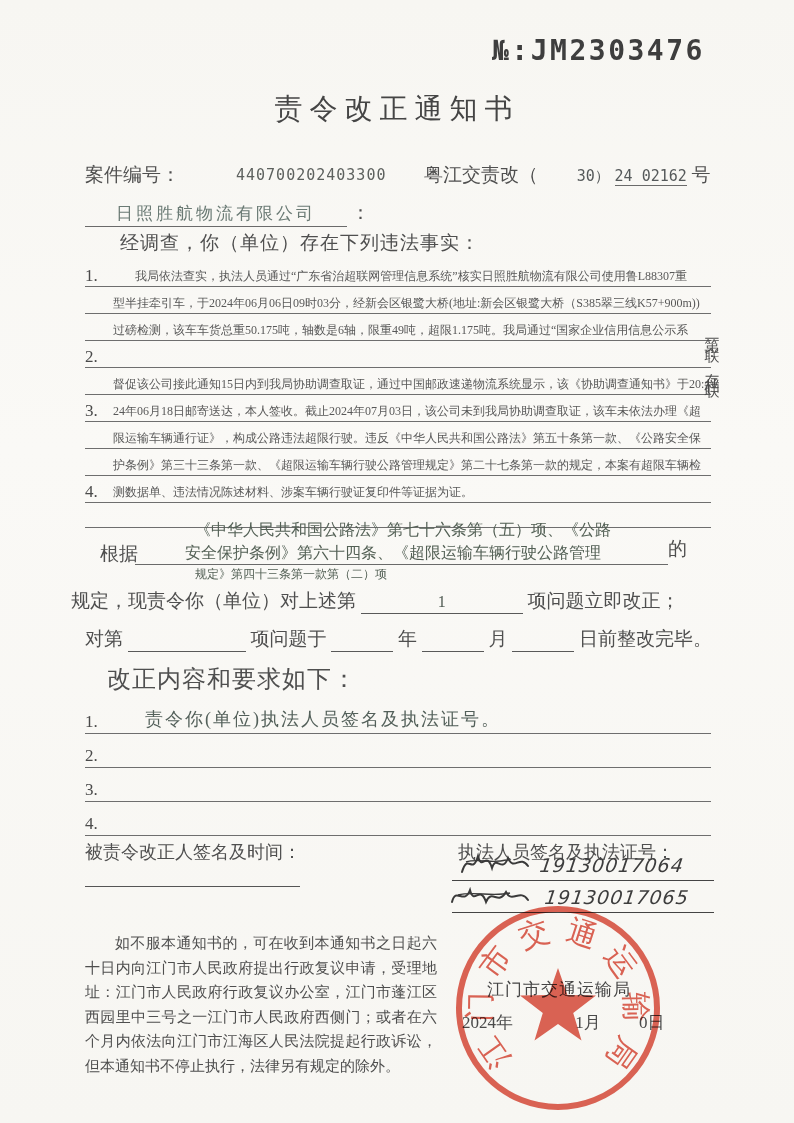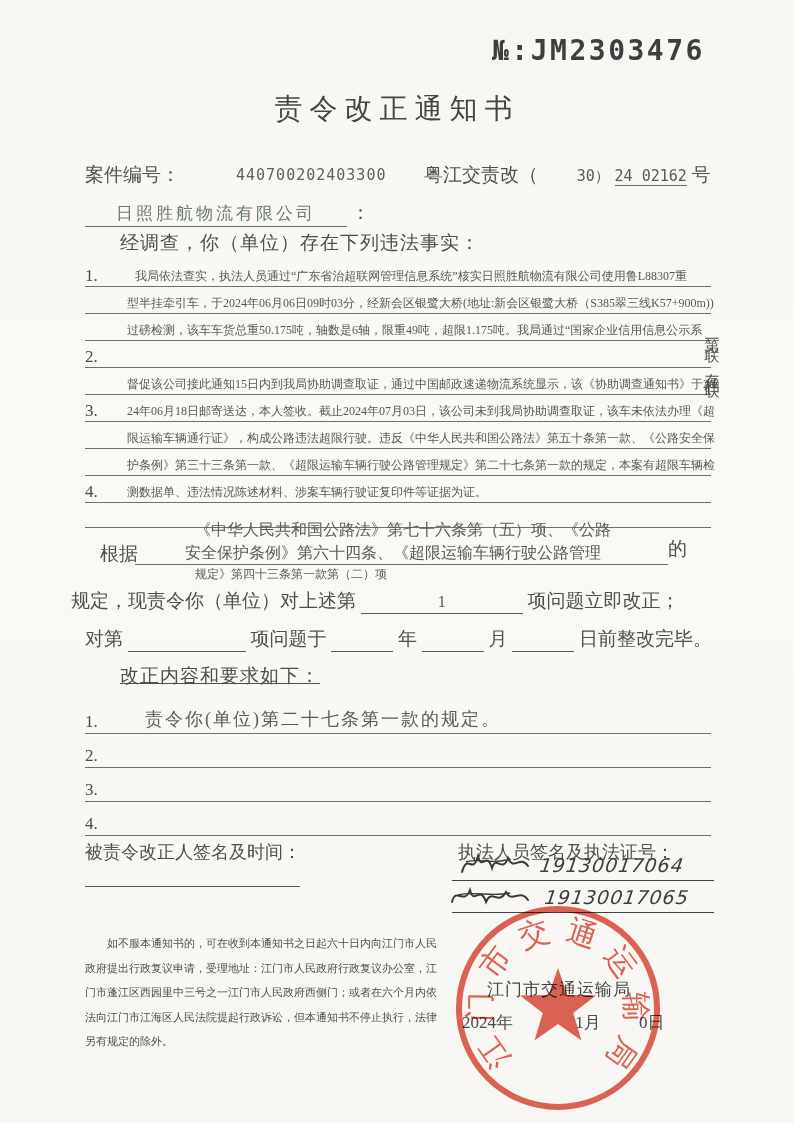--- a/index.html
+++ b/index.html
@@ -26,21 +26,21 @@
   .doc-no-row{left:424px;top:162px;}
   .doc-no-row .digits{font-family:"DejaVu Sans Mono",monospace;font-size:15px;color:#55595a;}
   .u{border-bottom:1px solid #6a6a6a;}
   .company-line{left:85px;top:200px;}
   .company-underline{display:inline-block;min-width:262px;text-align:center;border-bottom:1px solid #6a6a6a;
     font-size:17px;letter-spacing:3px;color:#6a7a74;padding-bottom:1px;}
   .intro{left:120px;top:230px;font-size:19px;letter-spacing:1px;}
   .facts{left:85px;top:260px;width:626px;}
   .fact-row{position:relative;height:26px;border-bottom:1px solid #6e6e6e;}
   .fact-row .txt{
-    position:absolute;left:42px;bottom:1px;font-size:12px;color:#585858;
+    position:absolute;left:28px;bottom:1px;font-size:12px;color:#585858;
     white-space:nowrap;letter-spacing:0;
   }
   .fact-row .txt.indent{left:50px;}
   .fact-no{
     position:absolute;left:0;bottom:0px;font-size:17px;color:#4a4a4a;
     font-family:"Liberation Serif","DejaVu Serif",serif;
   }
   .blank-rule{height:24px;border-bottom:1px solid #6e6e6e;}
   .margin-note{
     left:702px;top:326px;writing-mode:vertical-rl;font-size:15px;
@@ -50,40 +50,40 @@
   .law2{left:185px;top:543px;font-size:16px;color:#536055;text-align:center;}
   .law3{left:195px;top:566px;font-size:12px;color:#536055;}
   .law-underline{left:135px;top:564px;width:533px;border-bottom:1px solid #6a6a6a;height:0;}
   .jiju{left:100px;top:541px;}
   .de{left:668px;top:536px;}
   .order-line{left:71px;top:588px;}
   .order-blank{display:inline-block;width:162px;text-align:center;border-bottom:1px solid #595959;
     font-size:16px;color:#4f5a52;vertical-align:bottom;line-height:22px;}
   .deadline-line{left:85px;top:626px;}
   .dl-blank{display:inline-block;border-bottom:1px solid #595959;vertical-align:bottom;height:22px;}
-  .corr-heading{left:120px;top:663px;font-size:19px;letter-spacing:1px;text-decoration:underline;}
+  .corr-heading{left:107px;top:663px;font-size:24px;letter-spacing:1px;}
   .corrections{left:85px;top:700px;width:626px;}
   .corr-row{position:relative;height:33px;border-bottom:1px solid #6e6e6e;}
   .corr-row .no{position:absolute;left:0;bottom:1px;font-size:17px;color:#4a4a4a;}
   .corr-row .txt{position:absolute;left:60px;bottom:2px;font-size:18px;letter-spacing:2px;color:#53605a;white-space:nowrap;}
   .sig-left-label{left:85px;top:840px;font-size:18px;}
   .sig-right-label{left:458px;top:840px;font-size:18px;}
   .sig-left-line{left:85px;top:886px;width:215px;border-bottom:1.5px solid #555;height:0;}
   .sig-row-line1{left:452px;top:880px;width:262px;border-bottom:1.5px solid #444;height:0;}
   .sig-row-line2{left:452px;top:912px;width:262px;border-bottom:1.5px solid #444;height:0;}
   .hand{
     font-family:"DejaVu Sans",sans-serif;font-style:italic;color:#3d3d3d;
     transform:skewX(-8deg);letter-spacing:1px;
   }
   .officer1{left:540px;top:854px;font-size:19px;}
   .officer2{left:545px;top:886px;font-size:19px;}
   .scribble1{left:458px;top:848px;}
   .scribble2{left:448px;top:880px;}
   .appeal{
-    left:85px;top:931px;width:352px;font-size:11px;line-height:24.6px;
+    left:85px;top:931px;width:352px;font-size:15px;line-height:24.6px;
     text-align:justify;text-indent:2em;color:#4e4e4e;
   }
   .agency{left:487px;top:978px;font-size:17px;letter-spacing:1px;color:#444;}
   .date-row{left:462px;top:1011px;font-size:17px;color:#4a4a4a;}
   .date-row span{margin-right:0;}
   .d-month{margin-left:58px;}
   .d-day{margin-left:34px;text-align:center;}
   .seal{left:452px;top:902px;mix-blend-mode:multiply;opacity:.88;}
 </style>
 </head>
@@ -171,21 +171,21 @@
     <span>月</span>
     <span class="dl-blank" style="width:62px;"></span>
     <span>日前整改完毕。</span>
   </div>
 
   <div class="abs corr-heading nowrap">改正内容和要求如下：</div>
 
   <div class="abs corrections">
     <div class="corr-row">
       <span class="no">1.</span>
-      <span class="txt">责令你(单位)第二十七条第一款的规定。</span>
+      <span class="txt">责令你(单位)执法人员签名及执法证号。</span>
     </div>
     <div class="corr-row">
       <span class="no">2.</span>
       <span class="txt"></span>
     </div>
     <div class="corr-row">
       <span class="no">3.</span>
       <span class="txt"></span>
     </div>
     <div class="corr-row">

